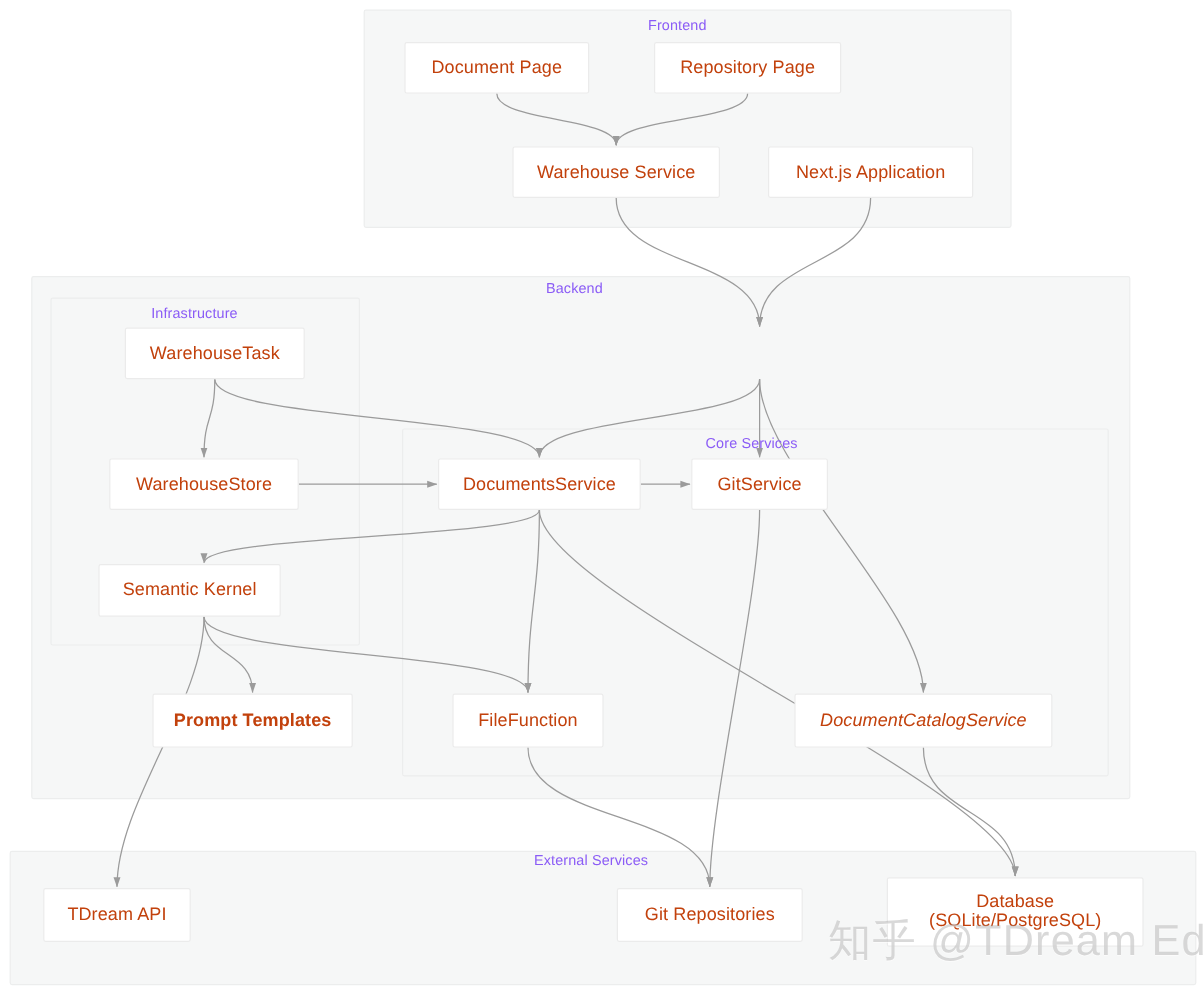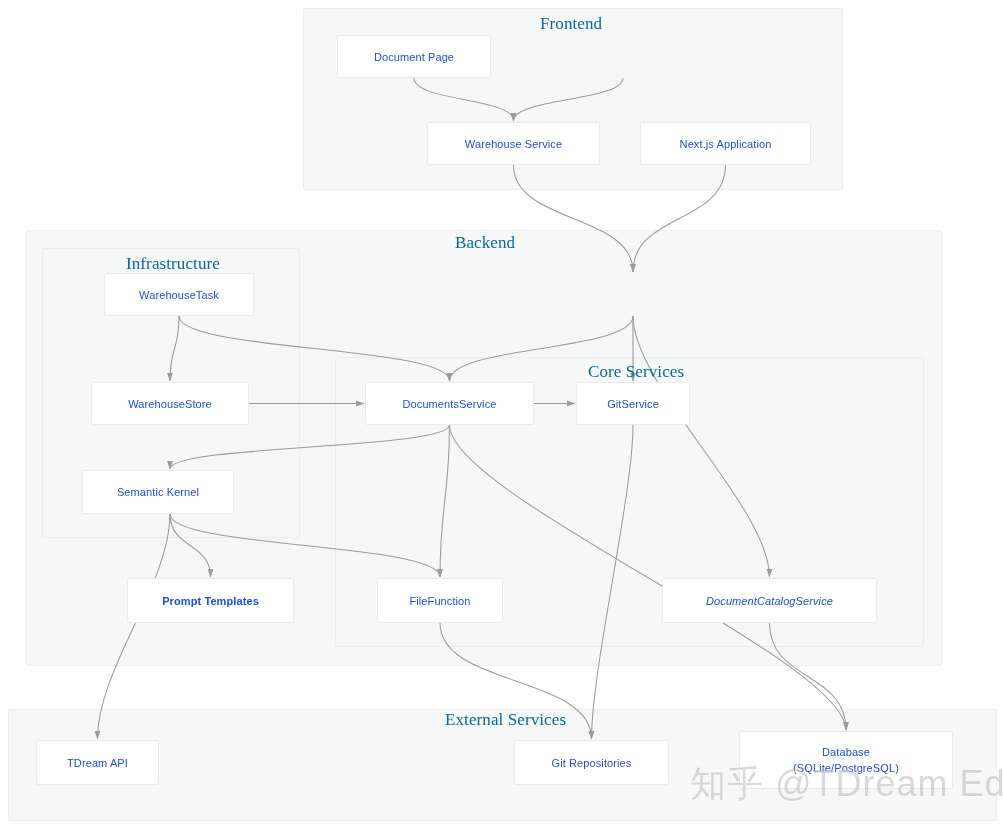--- a/index.html
+++ b/index.html
@@ -31,41 +31,40 @@
   .cluster {
     position: absolute;
     background: #f6f7f7;
     border: 1px solid #eceded;
     border-radius: 2px;
     z-index: 1;
   }
   .cluster-label {
     position: absolute;
     z-index: 4;
-    color: #0369a1;
-    font-size: 17px;
+    color: #8b5cf6;
+    font-size: 12px;
     white-space: nowrap;
     letter-spacing: .1px;
     background: transparent;
-    font-family: Liberation Serif, serif;
   }
   .node {
     position: absolute;
     background: #ffffff;
     border: 1px solid #ebebeb;
     border-radius: 2px;
     z-index: 5;
     display: flex;
     align-items: center;
     justify-content: center;
     box-sizing: border-box;
   }
   .node-label {
-    color: #1d4ed8;
-    font-size: 11px;
+    color: #c2410c;
+    font-size: 15px;
     line-height: 16px;
     text-align: center;
     white-space: pre-line;
     letter-spacing: .1px;
   }
   .watermark {
     position: absolute;
     z-index: 9;
     color: rgba(160,160,160,0.40);
     font-size: 36px;
@@ -118,20 +117,23 @@
         <path d="M170,514 C170,548.65 210.5,542.35 210.5,577" marker-end="url(#arrowhead)"></path>
         <path d="M170,514 C170,548.65 440,542.35 440,577" marker-end="url(#arrowhead)"></path>
         <path d="M440,623 C440,686.8 591.5,675.2 591.5,739" marker-end="url(#arrowhead)"></path>
         <path d="M769.5,623 C769.5,681.85 846,671.15 846,730" marker-end="url(#arrowhead)"></path>
       </g>
   </svg>
 
   <div class="node" id="nd-document-page" style="left: 337px; top: 35px; width: 154px; height: 43px;">
     <span class="node-label">Document Page</span>
   </div>
+  <div class="node" id="nd-repository-page" style="left: 545px; top: 35px; width: 156px; height: 43px;">
+    <span class="node-label">Repository Page</span>
+  </div>
   <div class="node" id="nd-warehouse-service" style="left: 427px; top: 122px; width: 173px; height: 43px;">
     <span class="node-label">Warehouse Service</span>
   </div>
   <div class="node" id="nd-nextjs-application" style="left: 640px; top: 122px; width: 171px; height: 43px;">
     <span class="node-label">Next.js Application</span>
   </div>
   <div class="node" id="nd-warehouse-task" style="left: 104px; top: 273px; width: 150px; height: 43px;">
     <span class="node-label">WarehouseTask</span>
   </div>
   <div class="node" id="nd-warehouse-store" style="left: 91px; top: 382px; width: 158px; height: 43px;">

